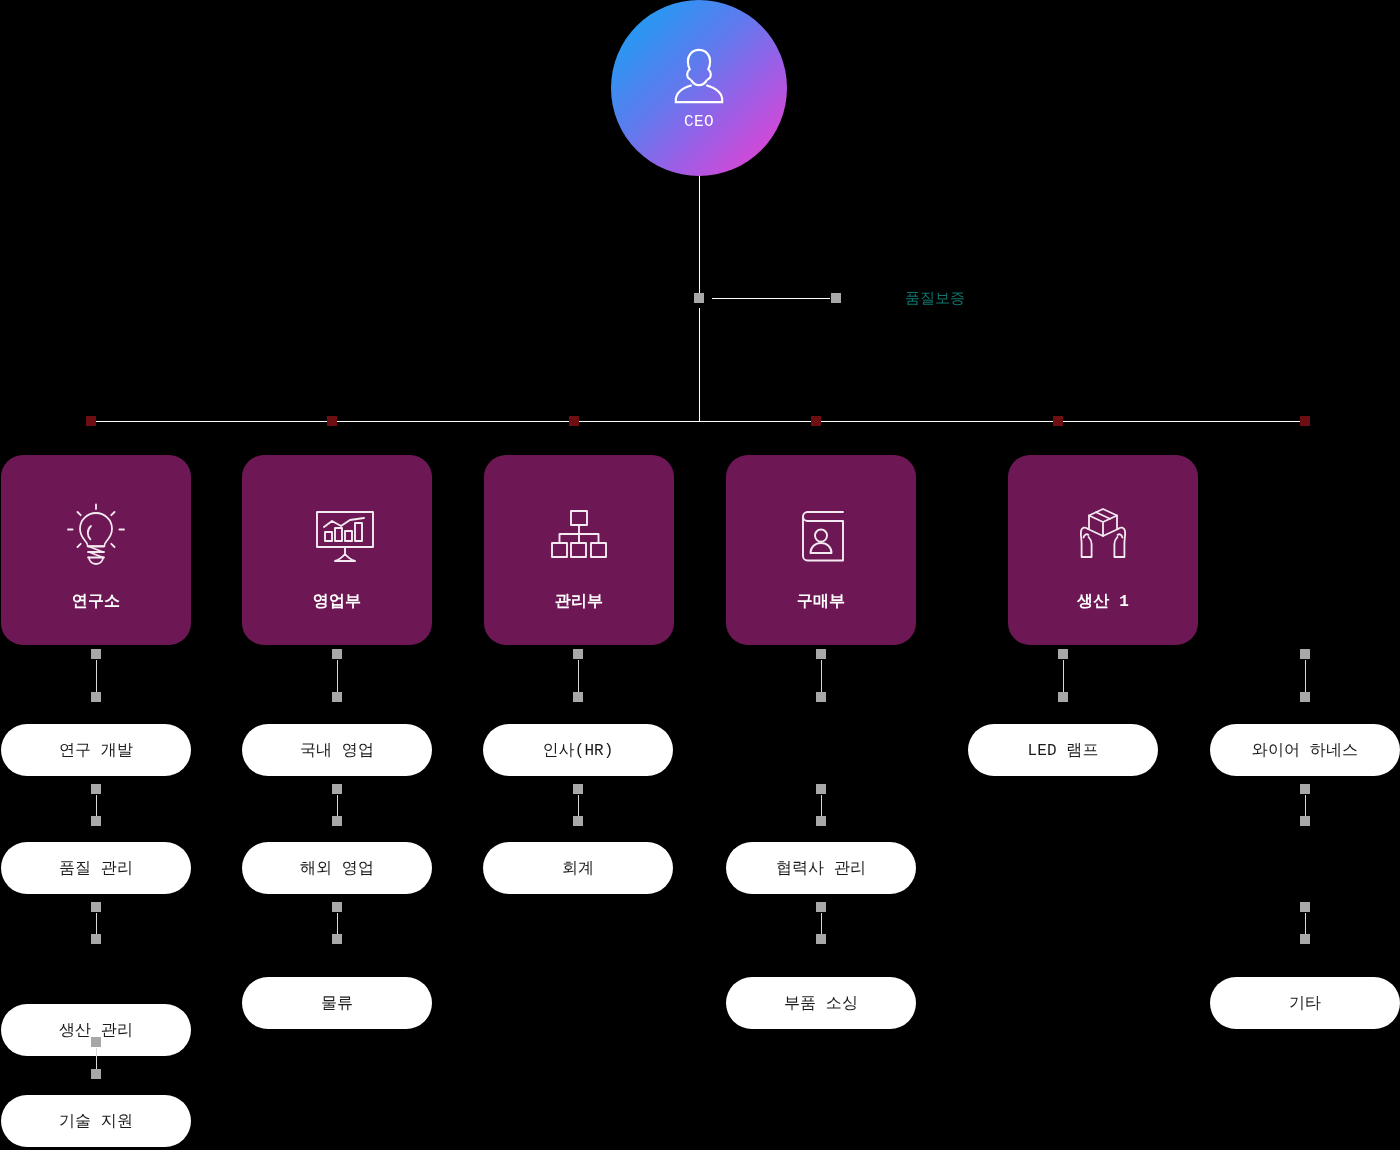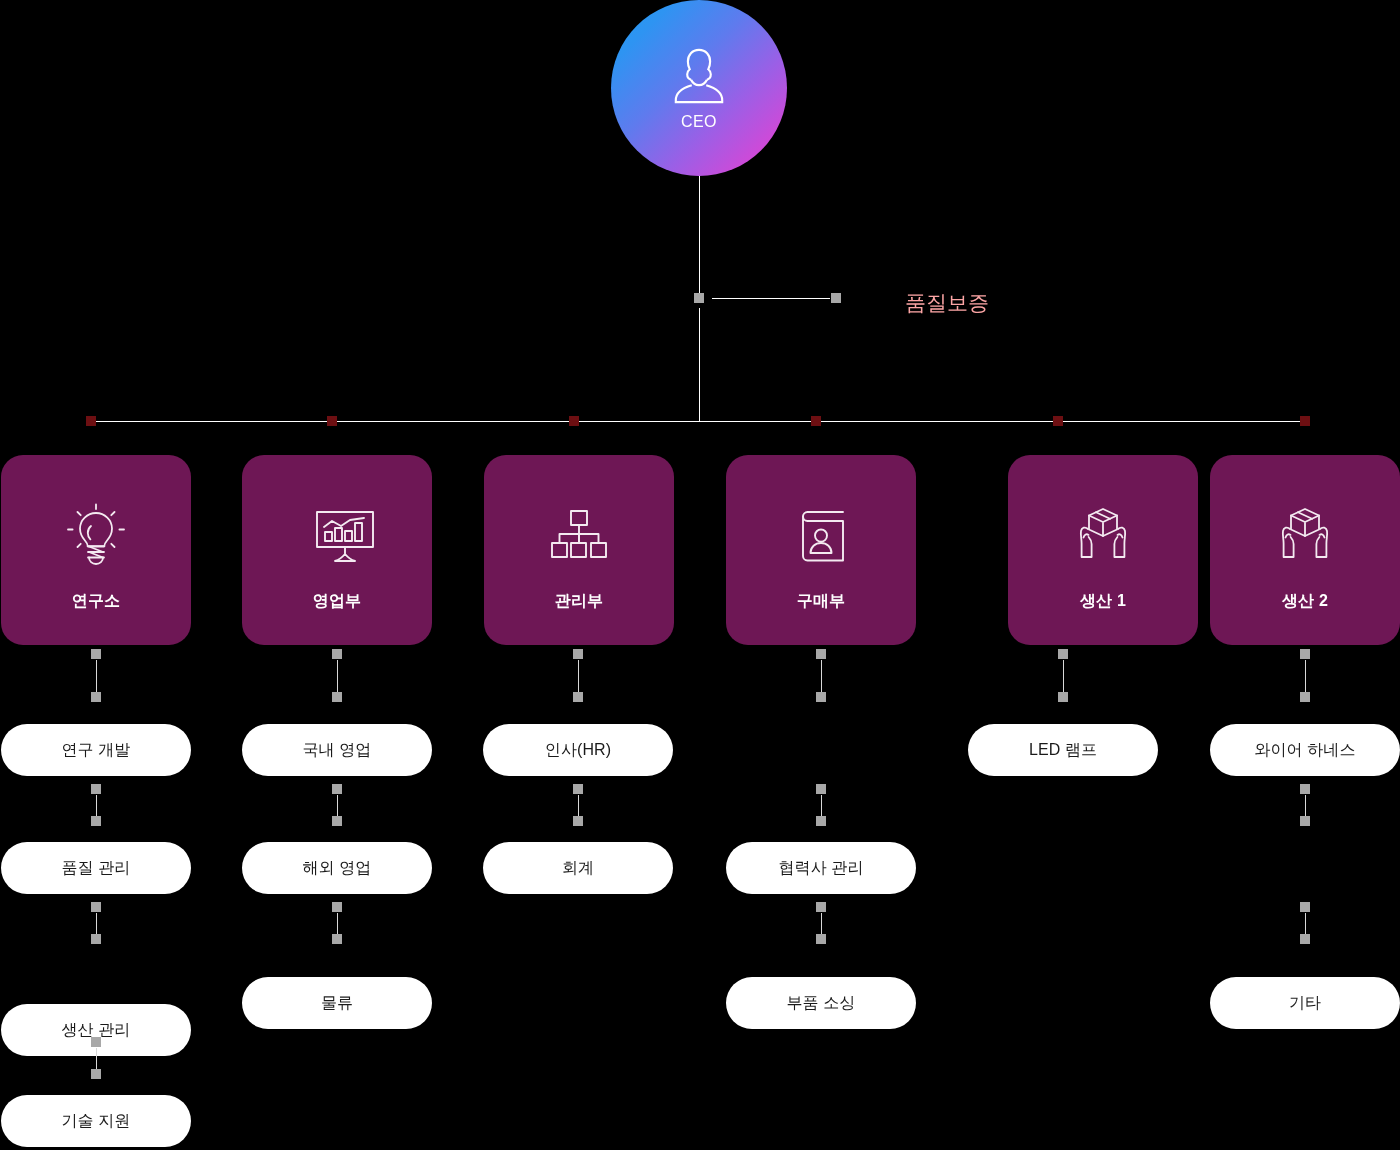--- a/index.html
+++ b/index.html
@@ -6,20 +6,21 @@
   html, body {
     width: 1400px; height: 1150px;
     background: #000;
     font-family: "Liberation Sans", "DejaVu Sans", sans-serif;
     overflow: hidden;
   }
   #chart {
     position: relative;
     width: 1400px; height: 1150px;
     background: #000;
+    font-family: Liberation Mono, monospace;
   }
 
   
   .ceo-node {
     position: absolute;
     left: 611px; top: 0px;
     width: 176px; height: 176px;
     border-radius: 50%;
     background: linear-gradient(135deg, #1F9BF0 0%, #2E94F2 18%, #5E7BEE 42%, #9B5FE6 65%, #CE4AD8 85%, #E040C6 100%);
     display: flex;
@@ -49,22 +50,22 @@
   .dot {
     position: absolute;
     width: 10px; height: 10px;
   }
   .dot.gray { background: #a8a8a8; }
   .dot.red  { background: #6d0f12; }
 
   
   .qa-label {
     position: absolute;
-    color: #fca5a5;
-    font-size: 21px;
+    color: #0f766e;
+    font-size: 15px;
     white-space: nowrap;
   }
 
   
   .dept-card {
     position: absolute;
     width: 190px; height: 190px;
     border-radius: 22px;
     background: #6E1755;
     display: flex;
@@ -188,32 +189,20 @@
       <path d="M22 16.5 36 23l14-6.5M36 23v14"></path>
       <path d="M29 13.2 43 19.8"></path>
       <path d="M21 30c-2.8-2.6-6.4-1.5-7 2-.6 3.5.6 8 .6 12.5V58h10V45c0-3.5-1.2-5-3-7"></path>
       <path d="M16.5 38.5c1-3.2 3-4 5-2.6"></path>
       <path d="M51 30c2.8-2.6 6.4-1.5 7 2 .6 3.5-.6 8-.6 12.5V58h-10V45c0-3.5 1.2-5 3-7"></path>
       <path d="M55.5 38.5c-1-3.2-3-4-5-2.6"></path>
     </svg>
     <div class="dept-label">생산 1</div>
   </div>
 
-  <div class="dept-card" style="left:1210px; top:455px;">
-    <svg class="dept-icon" viewBox="0 0 72 72" fill="none" stroke="#f4eaf1" stroke-width="1.8" stroke-linecap="round" stroke-linejoin="round">
-      <path d="M36 10 22 16.5v14L36 37l14-6.5v-14L36 10z"></path>
-      <path d="M22 16.5 36 23l14-6.5M36 23v14"></path>
-      <path d="M29 13.2 43 19.8"></path>
-      <path d="M21 30c-2.8-2.6-6.4-1.5-7 2-.6 3.5.6 8 .6 12.5V58h10V45c0-3.5-1.2-5-3-7"></path>
-      <path d="M16.5 38.5c1-3.2 3-4 5-2.6"></path>
-      <path d="M51 30c2.8-2.6 6.4-1.5 7 2 .6 3.5-.6 8-.6 12.5V58h-10V45c0-3.5 1.2-5 3-7"></path>
-      <path d="M55.5 38.5c-1-3.2-3-4-5-2.6"></path>
-    </svg>
-    <div class="dept-label">생산 2</div>
-  </div>
 
   <div class="dot gray" style="left:91px; top:649px;"></div>
   <div class="vline thin" style="left:96px; top:660px; height:32px;"></div>
   <div class="dot gray" style="left:91px; top:692px;"></div>
   <div class="pill" style="left:1px; top:724px;">연구 개발</div>
 
   <div class="dot gray" style="left:91px; top:784px;"></div>
   <div class="vline thin" style="left:96px; top:795px; height:21px;"></div>
   <div class="dot gray" style="left:91px; top:816px;"></div>
   <div class="pill" style="left:1px; top:842px;">품질 관리</div>

